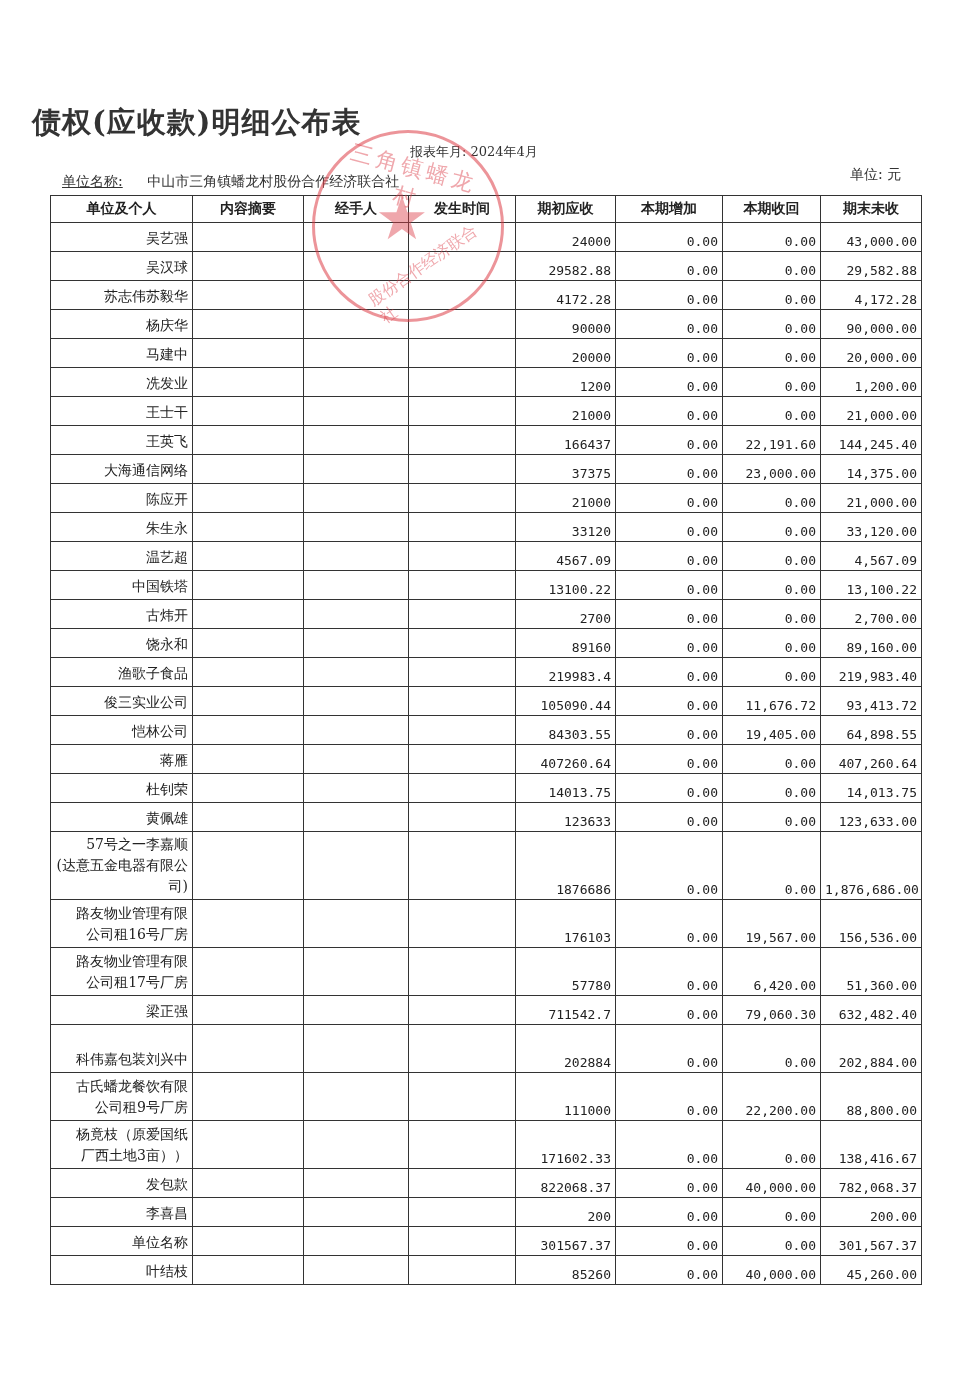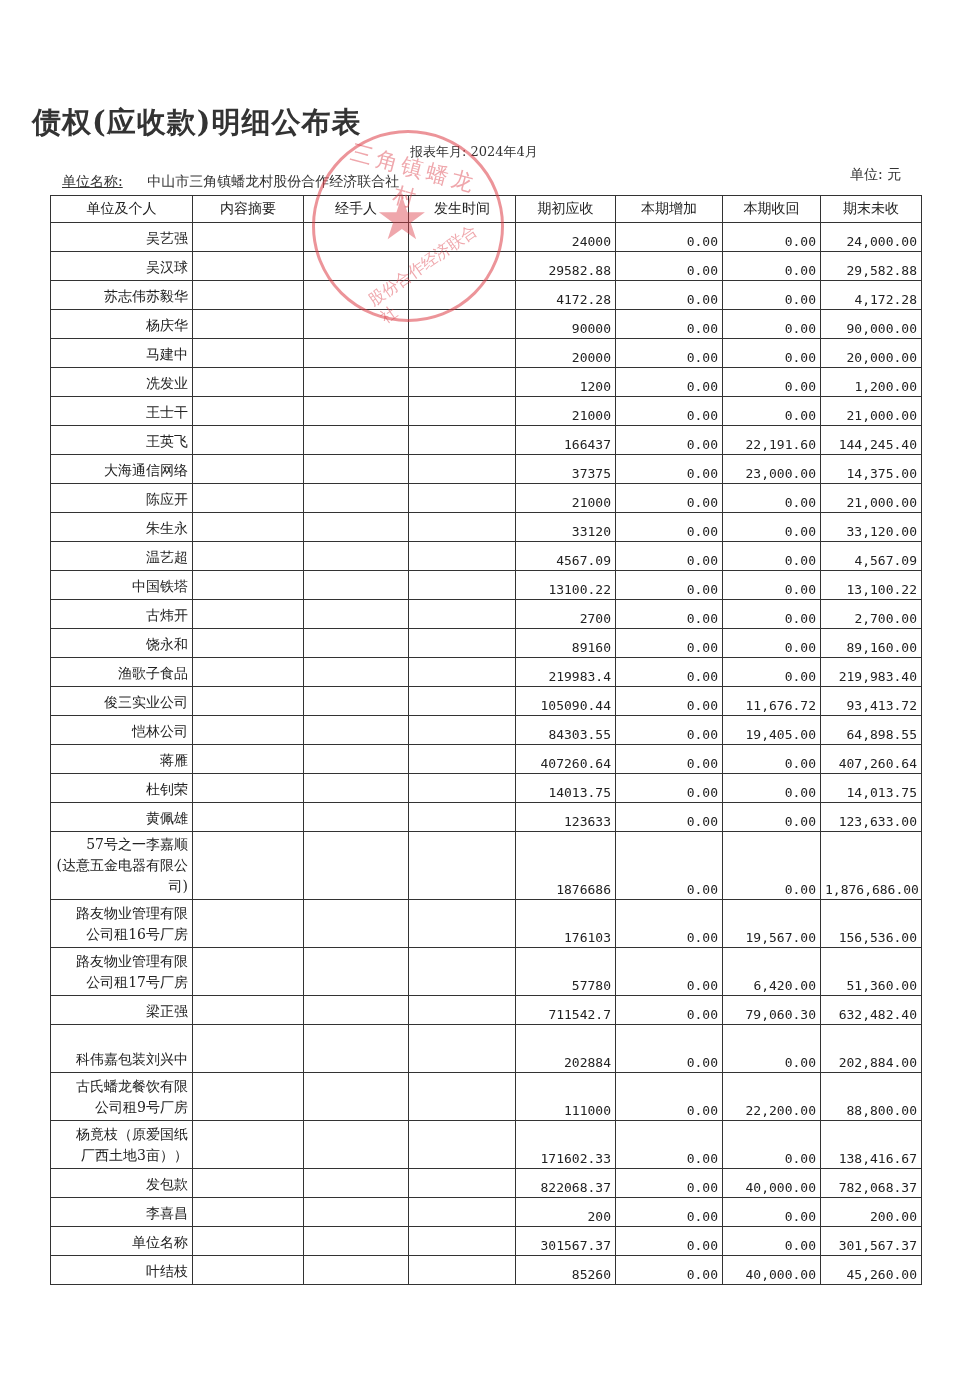--- a/index.html
+++ b/index.html
@@ -4,21 +4,21 @@
 <style>
   html,body{margin:0;padding:0;background:#fff;}
   body{width:980px;height:1384px;position:relative;overflow:hidden;font-family:"DejaVu Serif","Liberation Serif",serif;color:#222;}
   .title{position:absolute;top:103px;left:0;width:980px;text-align:left;font-size:29px;font-weight:bold;letter-spacing:1px;color:#333;padding-left:32px;}
   .period{position:absolute;top:143px;left:410px;font-size:13px;color:#333;}
   .unit-name{position:absolute;top:173px;left:62px;font-size:14px;color:#333;}
   .unit-name .lbl{margin-right:20px;text-decoration:underline;}
   .currency{position:absolute;top:166px;left:850px;font-size:14px;color:#333;}
   table{position:absolute;top:195px;left:50px;border-collapse:collapse;table-layout:fixed;width:871px;}
   td,th{border:1.3px solid #333;font-size:14px;font-weight:normal;padding:0 4px;vertical-align:bottom;height:26px;overflow:hidden;}
-  th{height:26px;vertical-align:middle;text-align:center;font-size:14px;}
+  th{height:26px;vertical-align:middle;text-align:center;font-size:14px;font-weight:bold;}
   td.name{text-align:right;padding-left:24px;padding-bottom:2px;line-height:21px;}
   td.name.flush{padding-left:4px;}
   td.name.wrap{text-indent:20px;padding-left:2px;}
   td.num{text-align:right;font-family:"DejaVu Sans Mono","Liberation Mono",monospace;font-size:13px;padding-bottom:2px;}
   .stamp{position:absolute;left:312px;top:130px;width:186px;height:186px;border:3px solid rgba(220,60,70,0.55);border-radius:50%;pointer-events:none;}
   .stamp .star{position:absolute;left:60px;top:50px;font-size:60px;color:rgba(220,60,70,0.45);}
   .stamp .txt-top{position:absolute;left:30px;top:20px;width:130px;text-align:center;font-size:22px;color:rgba(220,60,70,0.45);letter-spacing:4px;transform:rotate(15deg);}
   .stamp .txt-bot{position:absolute;left:50px;top:120px;width:130px;font-size:16px;color:rgba(220,60,70,0.45);transform:rotate(-35deg);}
 </style>
 </head>
@@ -57,21 +57,21 @@
   </thead>
   <tbody id="tbody">
       <tr>
         <td class="name">吴艺强</td>
         <td></td>
         <td></td>
         <td></td>
         <td class="num">24000</td>
         <td class="num">0.00</td>
         <td class="num">0.00</td>
-        <td class="num">24,000.00</td>
+        <td class="num">43,000.00</td>
       </tr>
       <tr>
         <td class="name">吴汉球</td>
         <td></td>
         <td></td>
         <td></td>
         <td class="num">29582.88</td>
         <td class="num">0.00</td>
         <td class="num">0.00</td>
         <td class="num">29,582.88</td>

